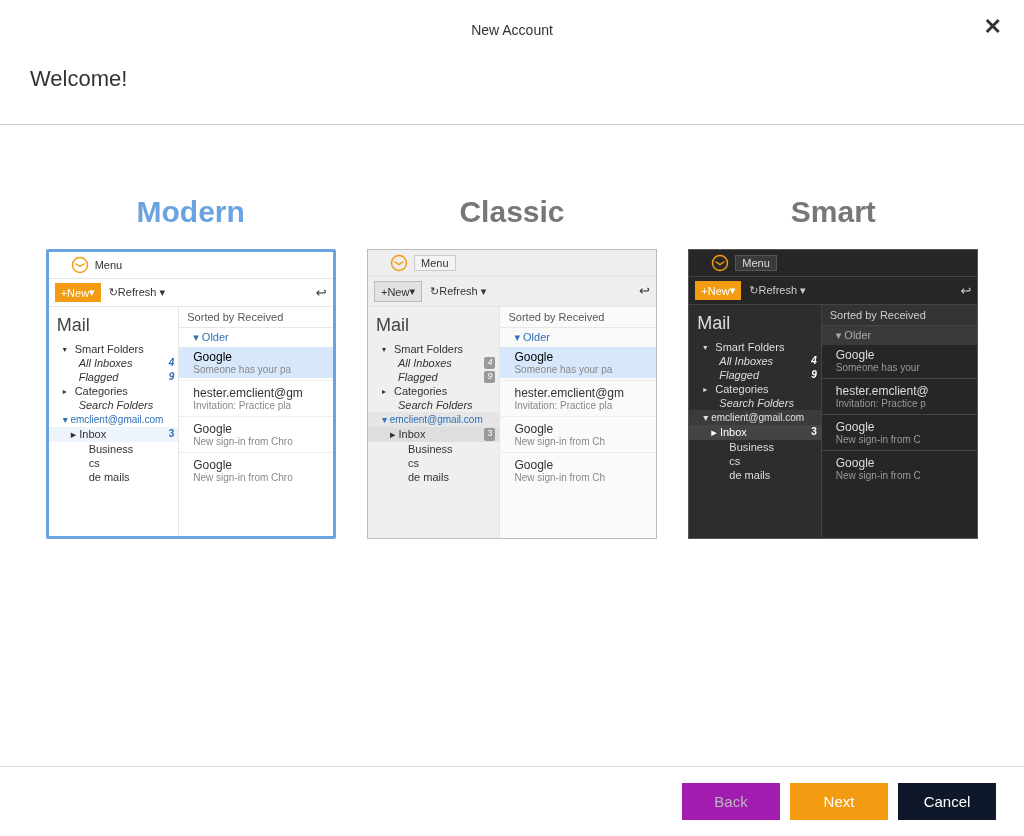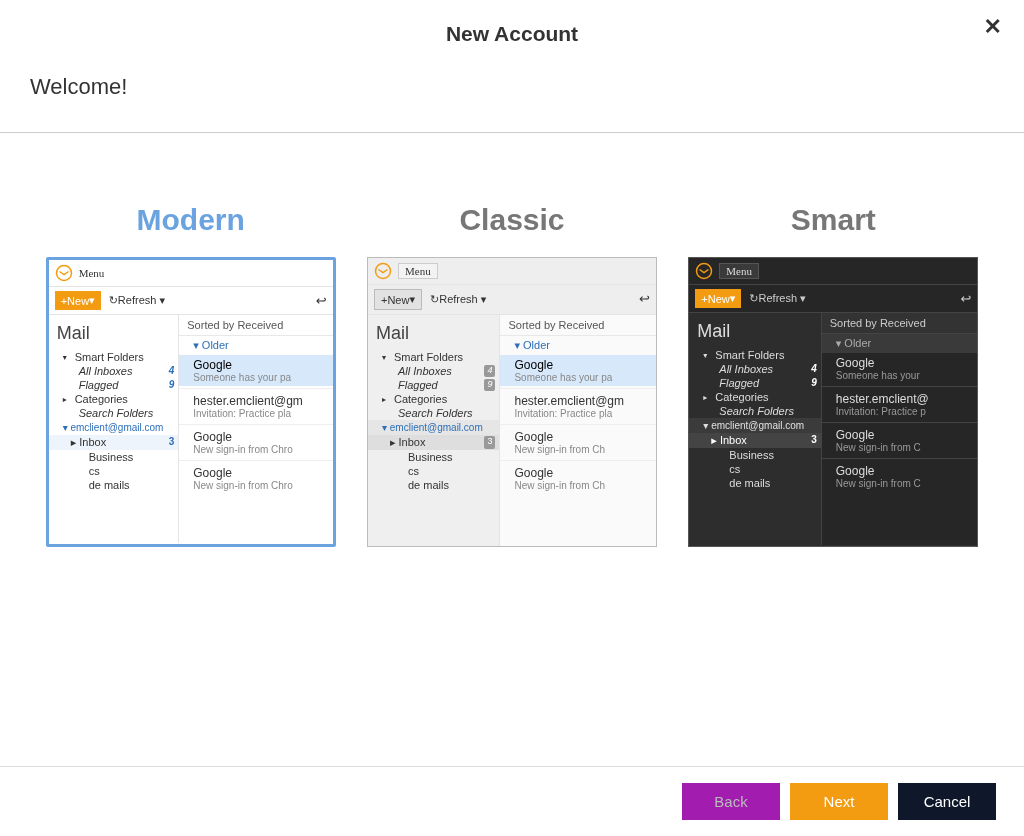--- a/index.html
+++ b/index.html
@@ -12,24 +12,24 @@
       font-size: 14px;
       color: #333;
     }
     .header {
       position: relative;
       padding: 22px 30px 12px;
       border-bottom: 1px solid #ccc;
     }
     .title-bar {
       text-align: center;
-      font-size: 21px;
+      font-size: 14px;
       color: #333;
       margin-bottom: 28px;
-      font-weight: 700;
+      font-weight: 400;
     }
     .close-x {
       position: absolute;
       top: 14px;
       right: 22px;
       font-size: 22px;
       color: #333;
       cursor: pointer;
       font-weight: bold;
     }
@@ -68,23 +68,22 @@
       text-align: left;
       overflow: hidden;
       position: relative;
       font-size: 11px;
       cursor: pointer;
       background: #fff;
     }
     .preview.selected { border: 3px solid #6aa3e0; border-radius: 2px;}
     .pv-menu-row {
       display: flex; align-items: center;
-      padding: 4px 6px;
+      padding: 4px 22px;
       border-bottom: 1px solid #e4e4e4;
-      font-family: Liberation Serif, serif;
     }
     .pv-logo {
       width: 18px; height: 18px;
       display: inline-flex; align-items: center; justify-content: center;
       margin-right: 6px;
     }
     .pv-logo svg { width: 18px; height: 18px;}
     .pv-menu-btn {
       background: #f3f3f3;
       border: 1px solid #ccc;

